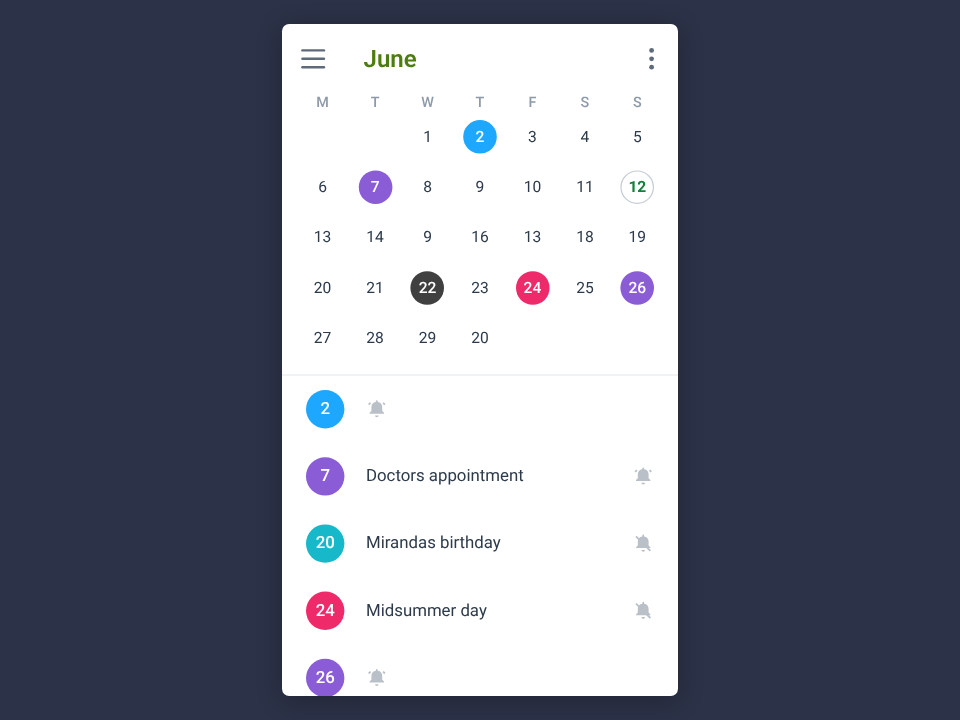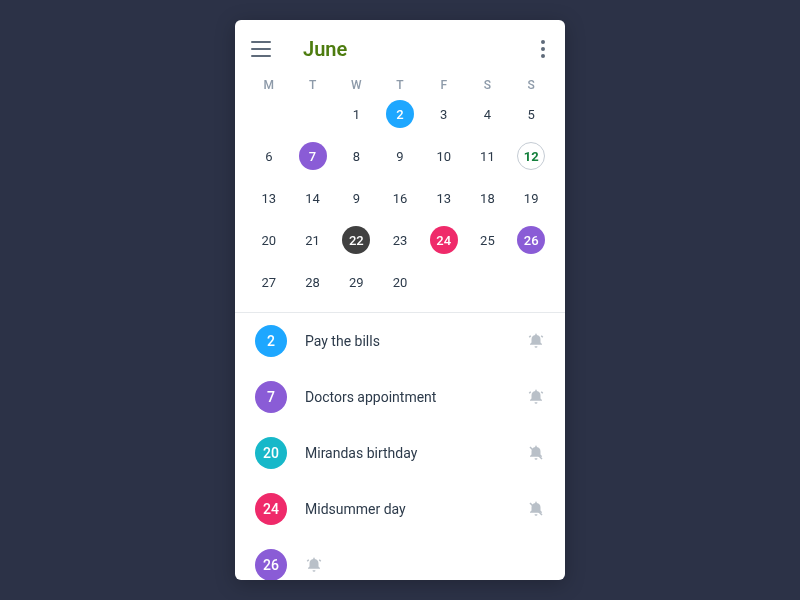--- a/index.html
+++ b/index.html
@@ -270,21 +270,20 @@
       <div class="cell">
         <span>20</span>
       </div>
     </div>
 
   <div class="divider"></div>
 
   <div class="events" id="events">
       <div class="event">
         <div class="badge" style="background: rgb(30, 167, 255);">2</div>
-        <div class="event-label">Pay the bills</div>
         <div class="bell">
           <svg viewBox="0 0 24 24" fill="#b9c0c8">
             <path d="M12 2a1 1 0 0 1 1 1v1.07A6 6 0 0 1 18 10v4l2 2v1H4v-1l2-2v-4a6 6 0 0 1 5-5.93V3a1 1 0 0 1 1-1z"></path>
             <path d="M10 19h4a2 2 0 0 1-4 0z"></path>
             <path d="M5 5 L3 7 M19 5 L21 7" stroke="#b9c0c8" stroke-width="2" fill="none"></path>
           </svg>
         </div>
       </div>
       <div class="event">
         <div class="badge" style="background: rgb(138, 92, 214);">7</div>

